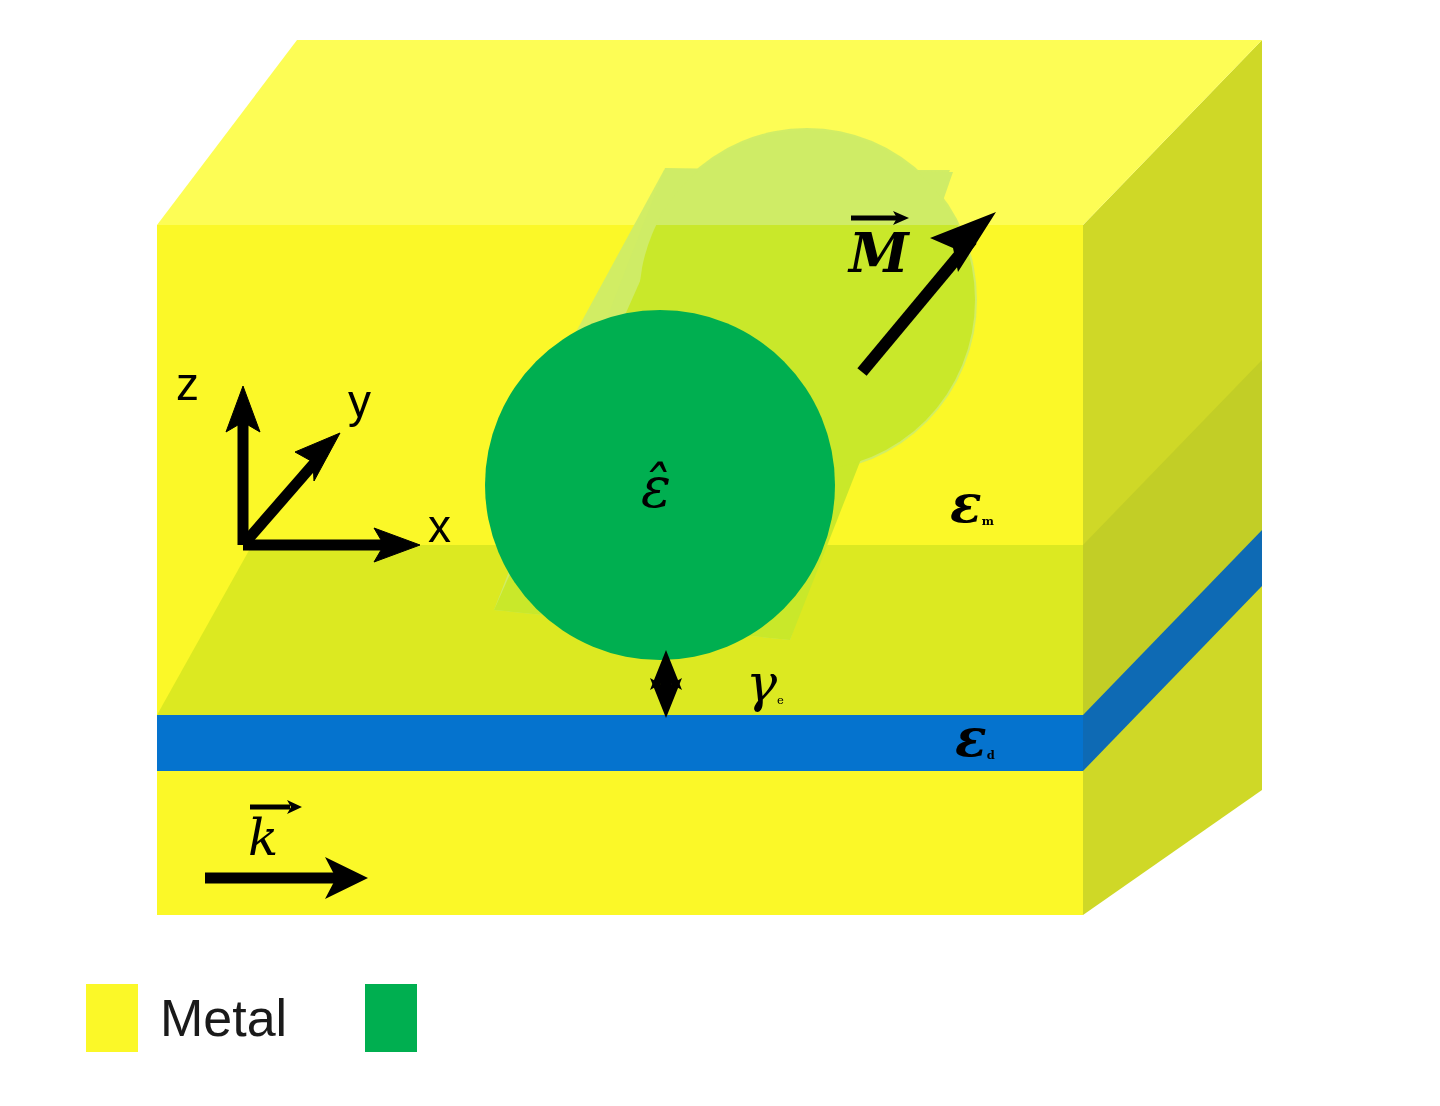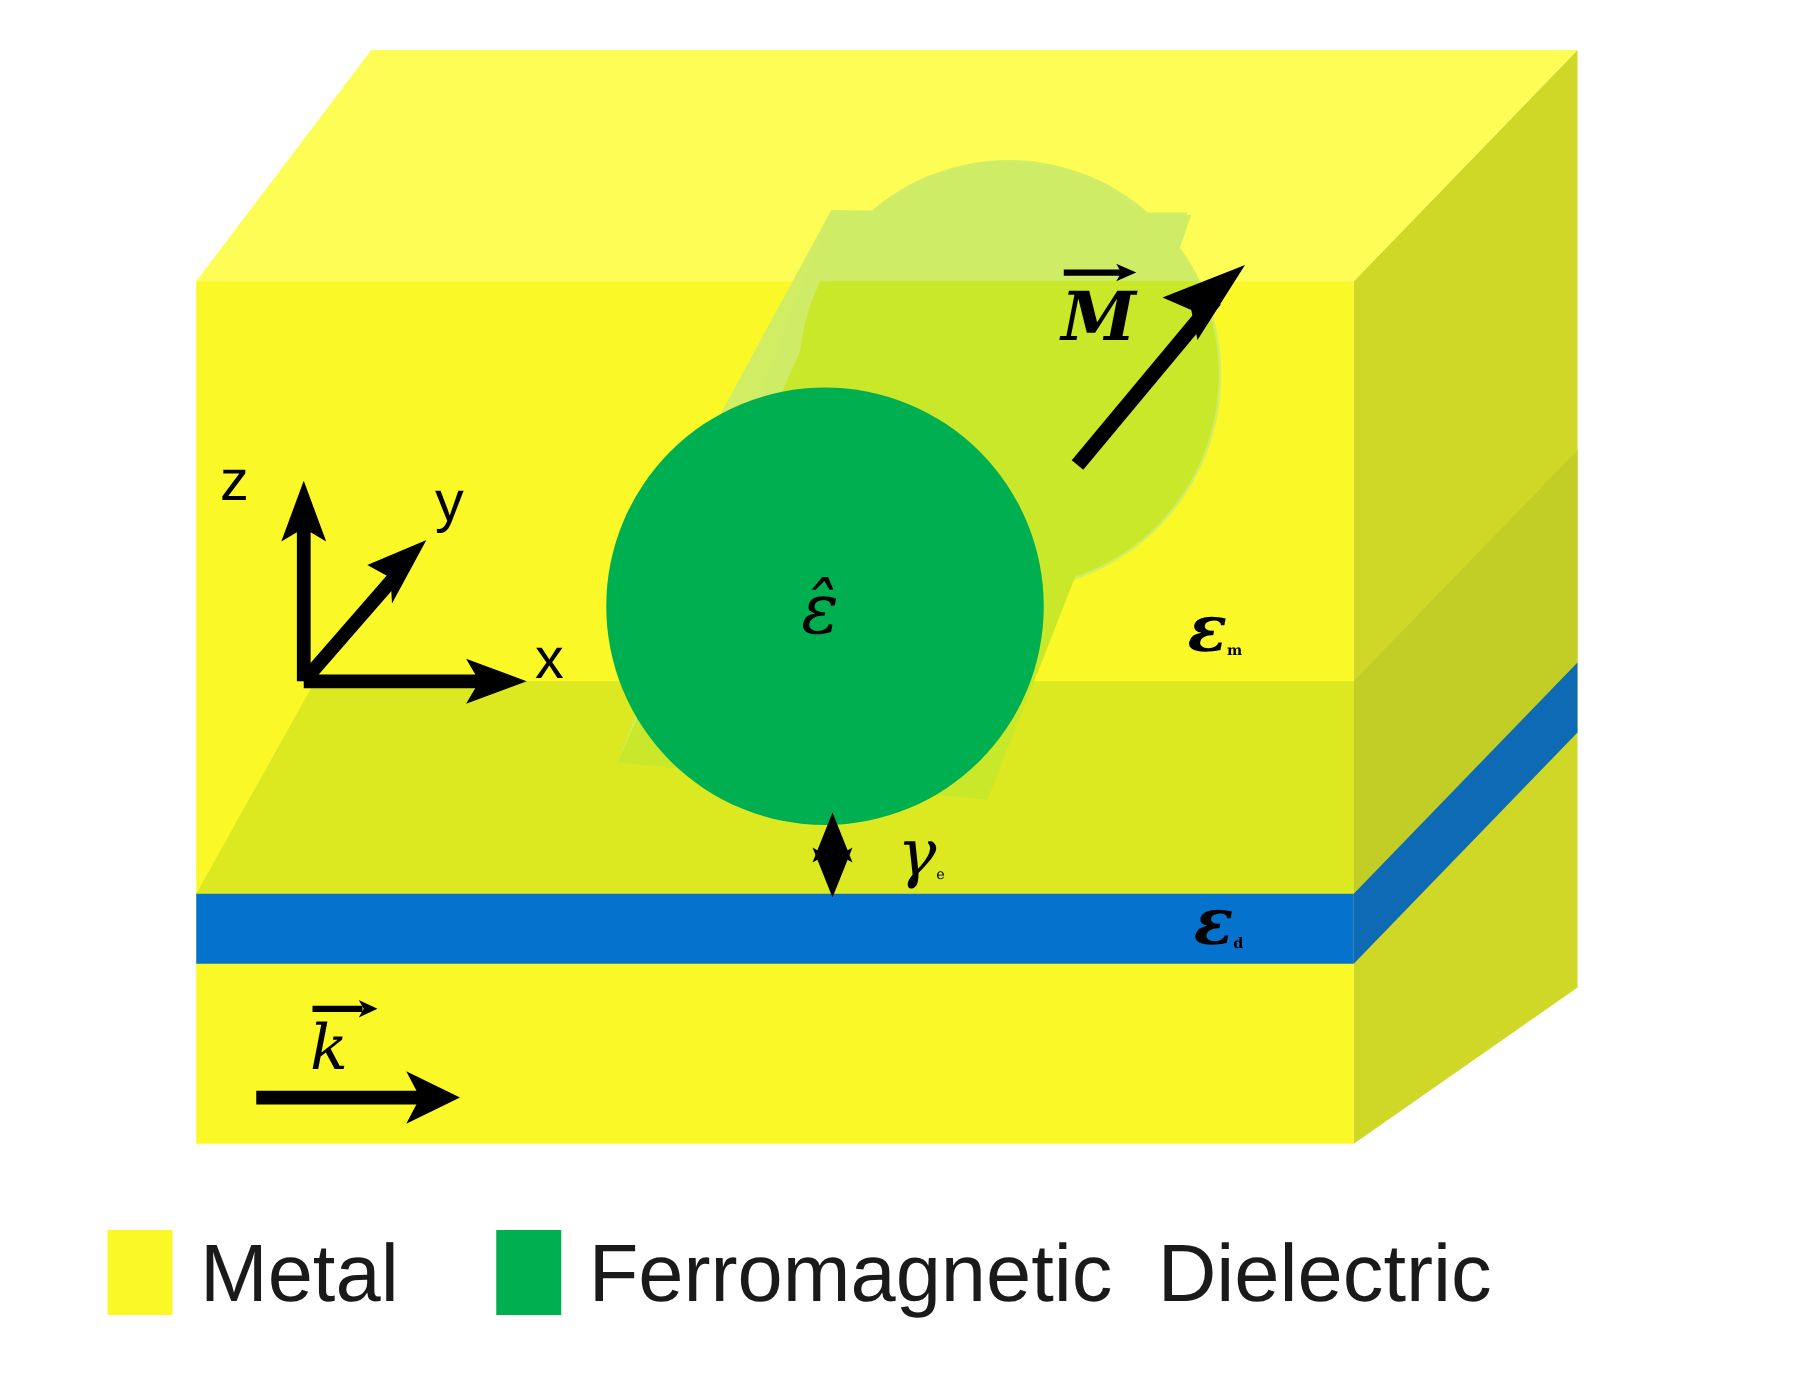--- a/index.html
+++ b/index.html
@@ -93,21 +93,21 @@
     display: flex;
     align-items: center;
   }
   .legend-swatch {
     width: 52px;
     height: 68px;
     flex: 0 0 auto;
   }
   .legend-text {
     font-family: "Liberation Sans", sans-serif;
-    font-size: 65px;
+    font-size: 52px;
     color: #1a1a1a;
     margin-left: 22px;
     white-space: pre;
   }
   .gap-a { width: 38px; }
   .gap-b { width: 40px; }
 </style>
 </head>
 <body>
 
@@ -210,40 +210,39 @@
   </div>
 
   <div class="lbl" style="left:950px; top:478px;font-weight:bold;">
     <span class="sym sym-eps-m">ε</span><span class="sub">m</span>
   </div>
 
   <div class="lbl" style="left:955px; top:712px;font-weight:bold;">
     <span class="sym sym-eps-d">ε</span><span class="sub">d</span>
   </div>
 
-  <div class="lbl" style="left:718px; top:657px;">
+  <div class="lbl" style="left:746px; top:657px;">
     <span class="sym sym-gamma">γ</span><span class="sub">e</span>
   </div>
 
   <div class="lbl sym sym-eps-hat" style="left:641px; top:460px;">ε̂</div>
 
   <div id="legend">
     <div class="legend-row">
 
       <div class="legend-item">
         <div class="legend-swatch" style="background:#FBF828;"></div>
         <div class="legend-text">Metal</div>
       </div>
 
       <div class="gap-a"></div>
 
 
       <div class="gap-b"></div>
 
       <div class="legend-item">
         <div class="legend-swatch" style="background:#00AF50;"></div>
-        <div class="legend-text">Ferromagnetic  Dielectric</div>
       </div>
 
     </div>
   </div>
 
 </div>
 
 </body></html>

